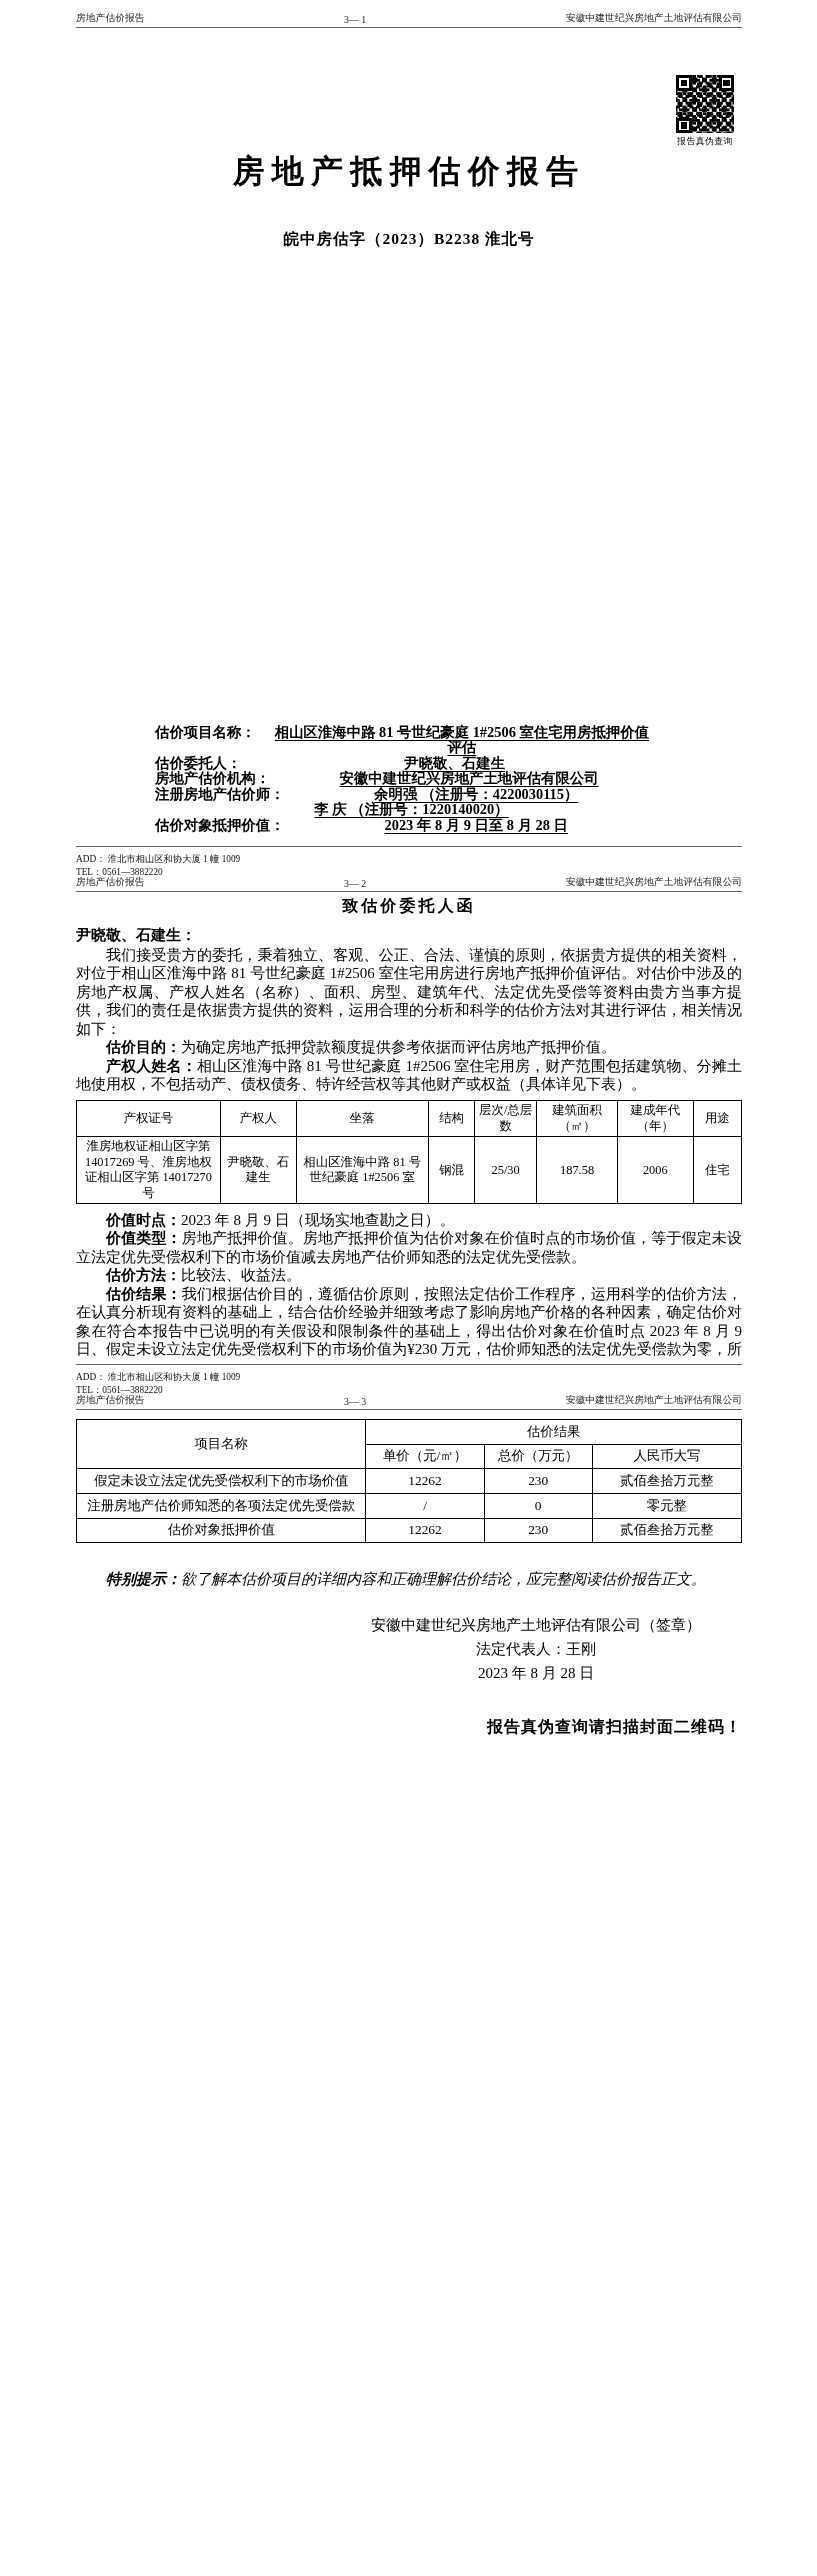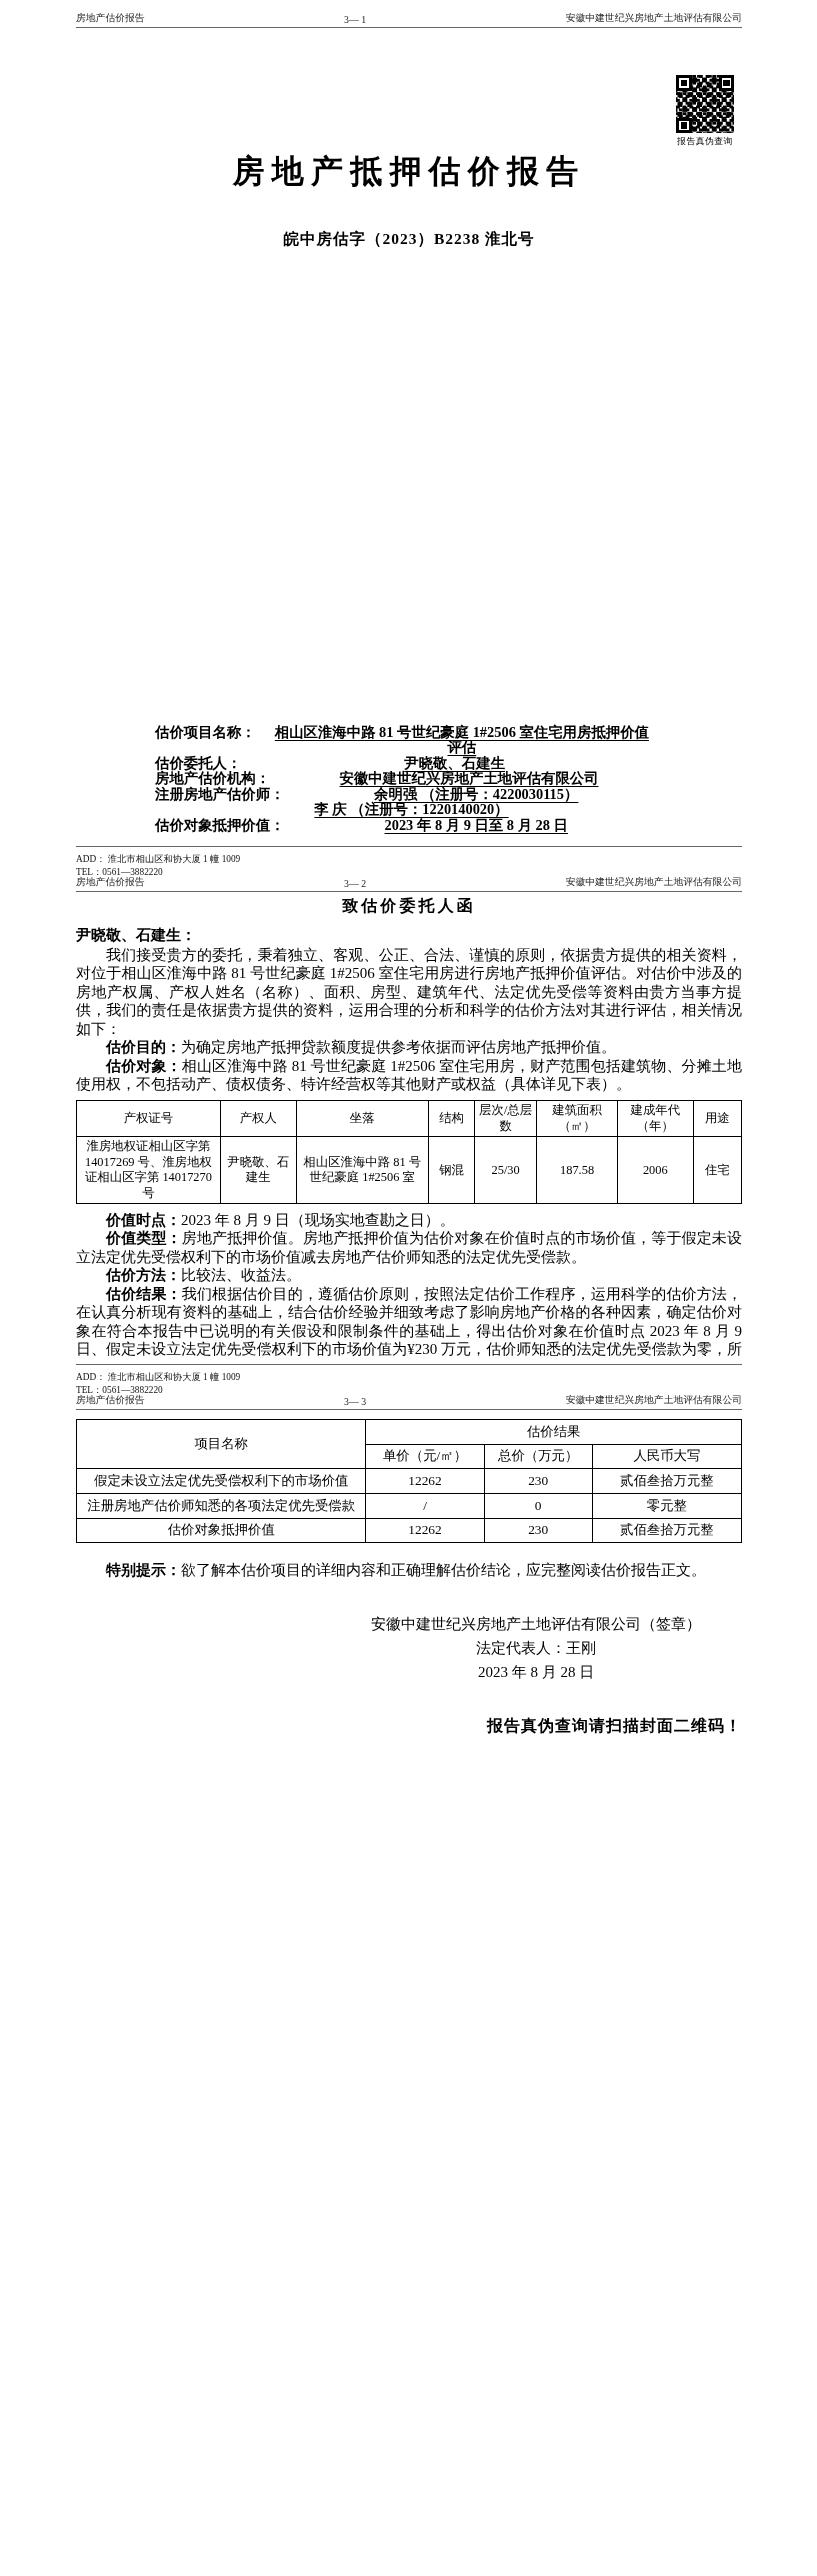--- a/index.html
+++ b/index.html
@@ -59,23 +59,23 @@
     border:0.5px solid #000; text-align:center; vertical-align:middle;
     padding:2.1px 2.6px; font-weight:normal; line-height:15.5px;
   }
   
   .page3 { position:absolute; top:1419px; left:76px; right:76px; }
   table.result { width:100%; border-collapse:collapse; font-size:13.4px; }
   table.result th, table.result td {
     border:0.5px solid #000; text-align:center; vertical-align:middle;
     padding:3.6px 3.1px; font-weight:normal; line-height:16.5px;
   }
-  .note { margin-top:18px; font-size:15px; line-height:18.5px; text-align:justify; text-indent:30px; }
+  .note { margin-top:27px; font-size:15px; line-height:18.5px; text-align:justify; text-indent:30px;font-style:italic; }
   .note b { font-weight:bold; }
-  .sig { margin-top:32px; margin-left:auto; margin-right:15.5px; width:381px; text-align:center; font-size:15px; line-height:24px; }
+  .sig { margin-top:24px; margin-left:auto; margin-right:15.5px; width:381px; text-align:center; font-size:15px; line-height:24px; }
   .qr-notice { margin-top:32px; text-align:right; font-size:16px; font-weight:bold; letter-spacing:1px; }
 </style>
 </head>
 <body>
 
 <header class="phead" style="top:12.4px">
   <span>房地产估价报告</span>
   <span>3—  1</span>
   <span>安徽中建世纪兴房地产土地评估有限公司</span>
 </header>
@@ -131,21 +131,21 @@
 </header>
 
 <section class="letter">
   <h2>致估价委托人函</h2>
   <p class="salutation">尹晓敬、石建生：</p>
   <p class="body">我们接受贵方的委托，秉着独立、客观、公正、合法、谨慎的原则，依据贵方提供的相关资料，对位于相山区淮海中路 81 号世纪豪庭 1#2506 室住宅用房进行房地产抵押价值评估。对估价中涉及的房地产权属、产权人姓名（名称）、面积、房型、建筑年代、法定优先受偿等资料由贵方当事方提供，我们的责任是依据贵方提供的资料，运用合理的分析和科学的估价方法对其进行评估，相关情况如下：</p>
   <p class="body">
     <b>估价目的：</b><span>为确定房地产抵押贷款额度提供参考依据而评估房地产抵押价值。</span>
   </p>
   <p class="body">
-    <b>估价对象：</b><span>相山区淮海中路 81 号世纪豪庭 1#2506 室住宅用房，财产范围包括建筑物、分摊土地使用权，不包括动产、债权债务、特许经营权等其他财产或权益（具体详见下表）。</span>
+    <b>产权人姓名：</b><span>相山区淮海中路 81 号世纪豪庭 1#2506 室住宅用房，财产范围包括建筑物、分摊土地使用权，不包括动产、债权债务、特许经营权等其他财产或权益（具体详见下表）。</span>
   </p>
 
   <table class="prop">
     <colgroup>
       <col style="width:137px">
         <col style="width:72px">
         <col style="width:126px">
         <col style="width:44px">
       <col style="width:59px">
         <col style="width:77px">

